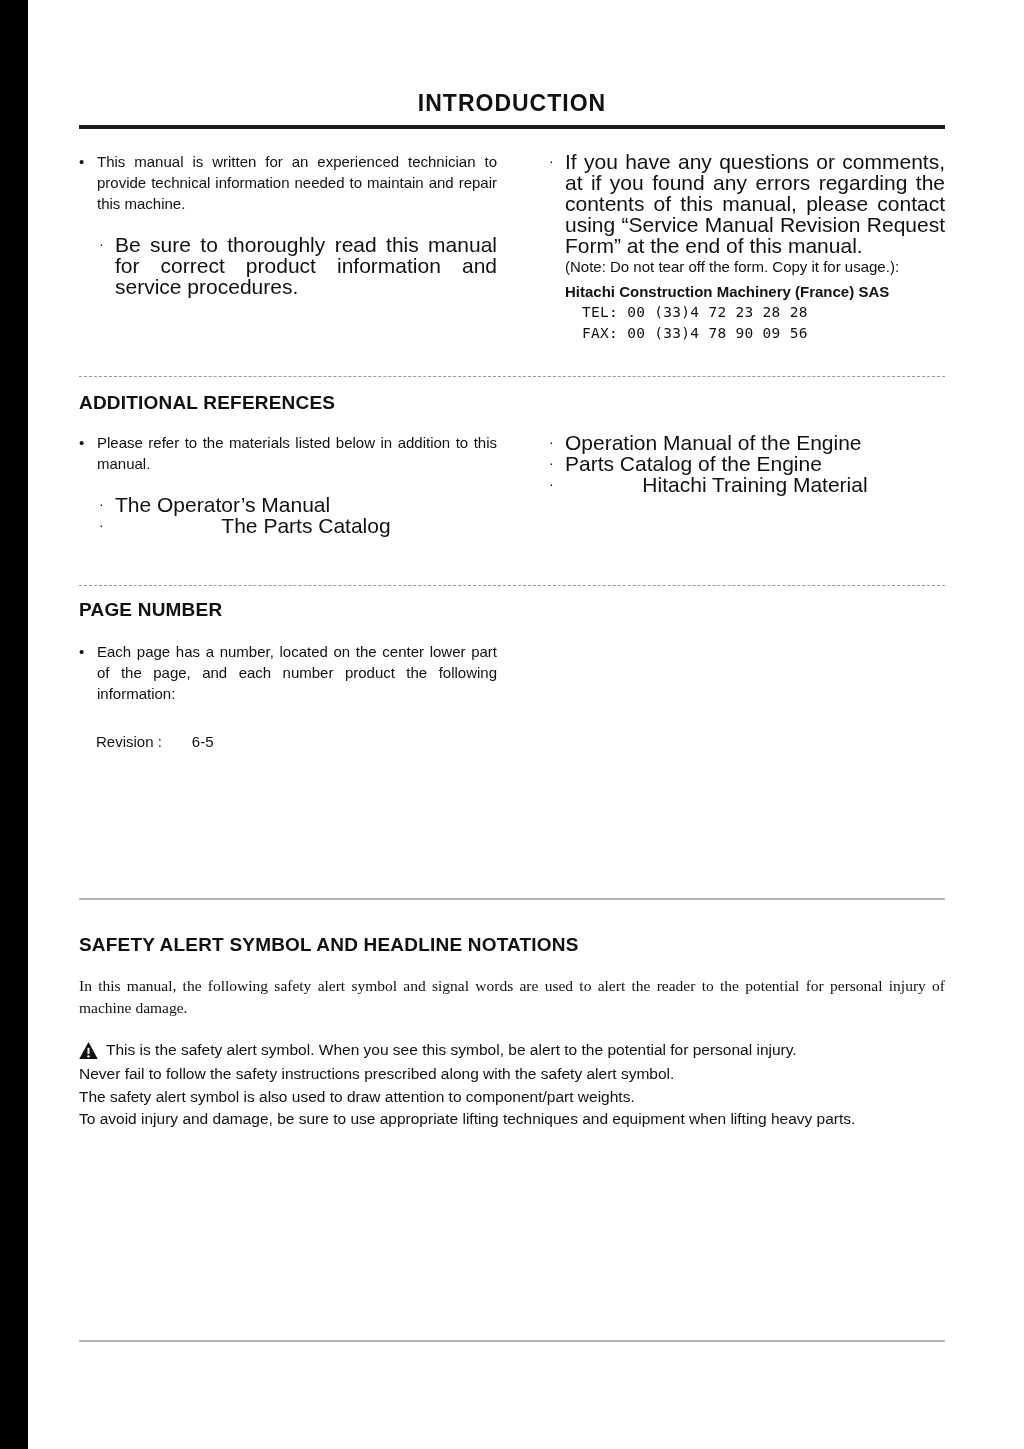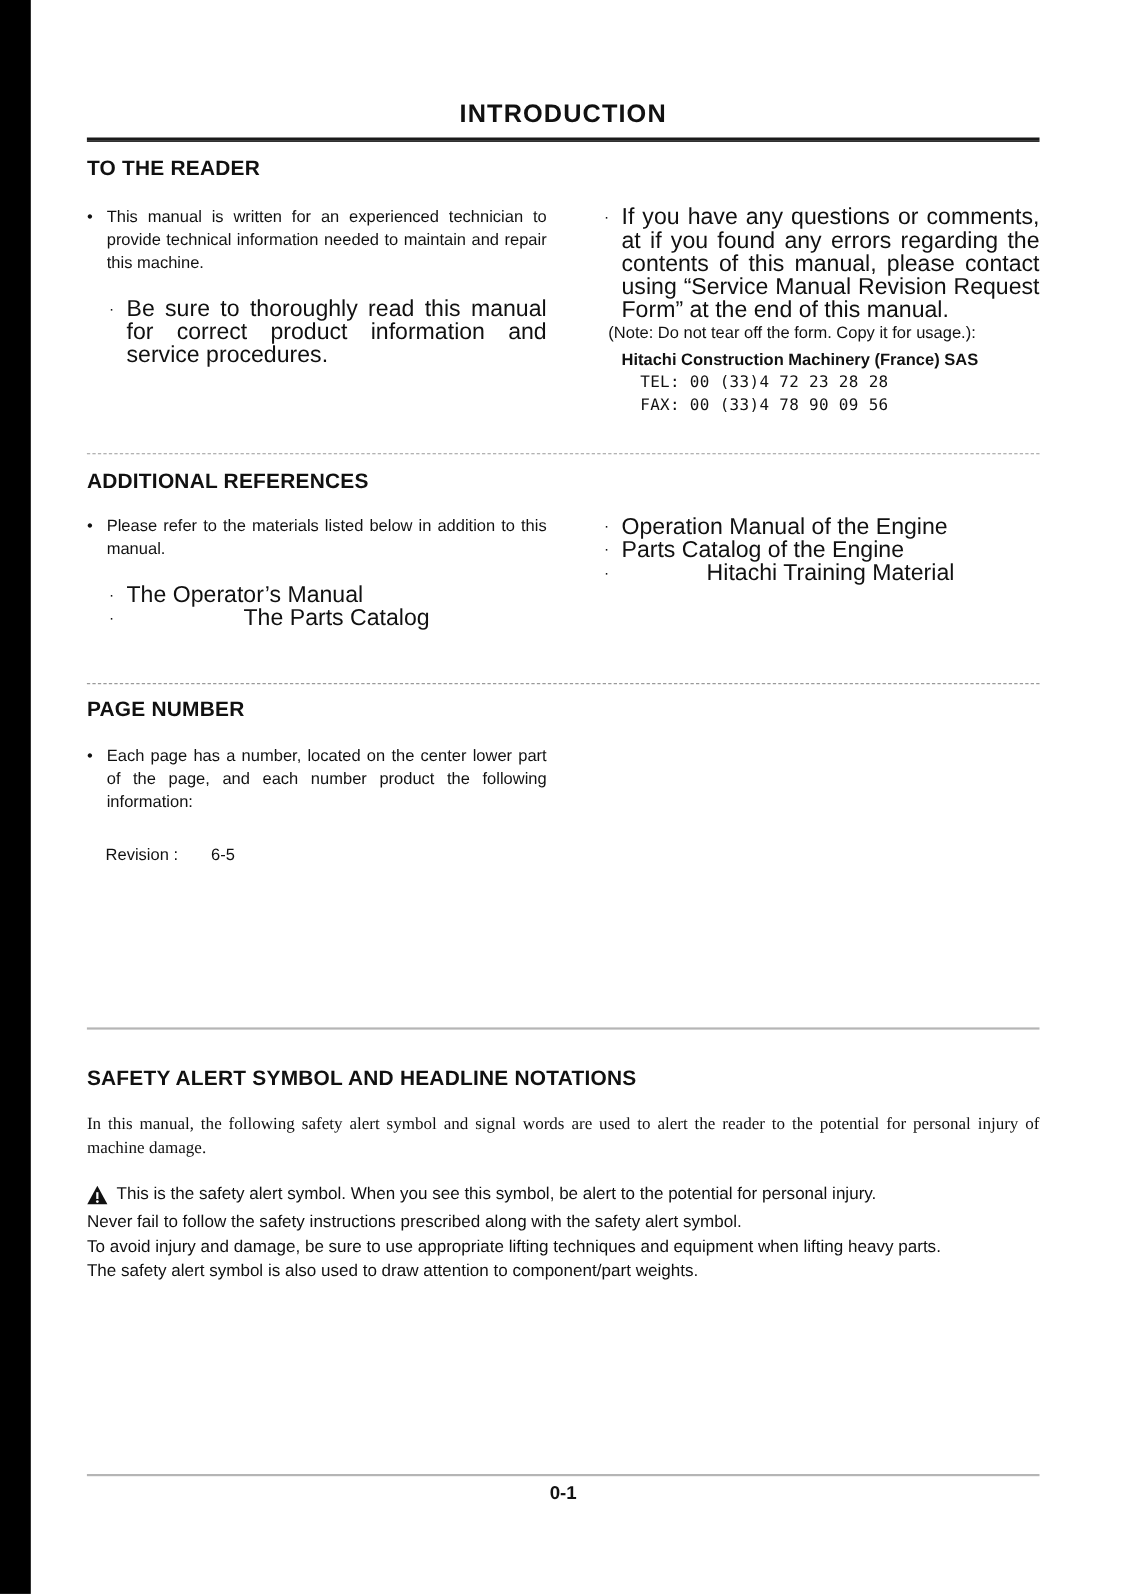--- a/index.html
+++ b/index.html
@@ -64,21 +64,21 @@
   .sub-row .marker {
     width:16px; flex:none;
     font-size:14px; line-height:21px;
   }
   .sub-row .btext {
     flex:1; text-align:justify;
     font-size:21px; line-height:21px;
   }
   .mt20 { margin-top:20px; }
   .sub-list .sub-row { margin-top:0; }
-  .note-text { margin-left:4px; font-size:15px; line-height:21px; text-align:left; }
+  .note-text { margin-left:16px; font-size:15px; line-height:21px; text-align:left; }
 
   .company-block { margin-top:4px; margin-left:16px; }
   .company-name { font-size:15px; font-weight:bold; line-height:21px; }
   .phone-line {
     margin-left:17px;
     font-family:"DejaVu Sans Mono", monospace;
     font-size:14.5px; line-height:21px;
     letter-spacing:0.3px;
   }
 
@@ -127,21 +127,20 @@
 </head>
 <body>
 
 <div class="scan-edge"></div>
 
 <div class="content">
 
   <div class="page-title">INTRODUCTION</div>
   <div class="title-rule"></div>
 
-  <h2 class="h2-reader">TO THE READER</h2>
 
   <div class="cols cols-reader">
     <div class="col-left">
       <div class="bullet-row">
         <span class="marker">•</span>
         <span class="btext">This manual is written for an experienced technician to provide technical information needed to maintain and repair this machine.</span>
       </div>
       <div class="sub-row mt20">
         <span class="marker">·</span>
         <span class="btext">Be sure to thoroughly read this manual for correct product information and service procedures.</span>
@@ -222,21 +221,20 @@
     <span class="warn-icon">
       <svg width="19" height="17" viewBox="0 0 24 22">
         <path d="M12 0 L24 22 H0 Z" fill="#111"></path>
         <rect x="10.7" y="7.5" width="2.6" height="8" fill="#fff"></rect>
         <circle cx="12" cy="18.6" r="1.6" fill="#fff"></circle>
       </svg>
     </span>
     <span class="safety-line">This is the safety alert symbol. When you see this symbol, be alert to the potential for personal injury.</span>
   </div>
   <div class="safety-line">Never fail to follow the safety instructions prescribed along with the safety alert symbol.</div>
+  <div class="safety-line">The safety alert symbol is also used to draw attention to component/part weights.</div>
   <div class="safety-line">To avoid injury and damage, be sure to use appropriate lifting techniques and equipment when lifting heavy parts.</div>
-  <div class="safety-line">The safety alert symbol is also used to draw attention to component/part weights.</div>
 
 </div>
 
 <div class="footer">
   <div class="footer-rule"></div>
-  <div class="footer-page">0-1</div>
 </div>
 
 </body></html>

